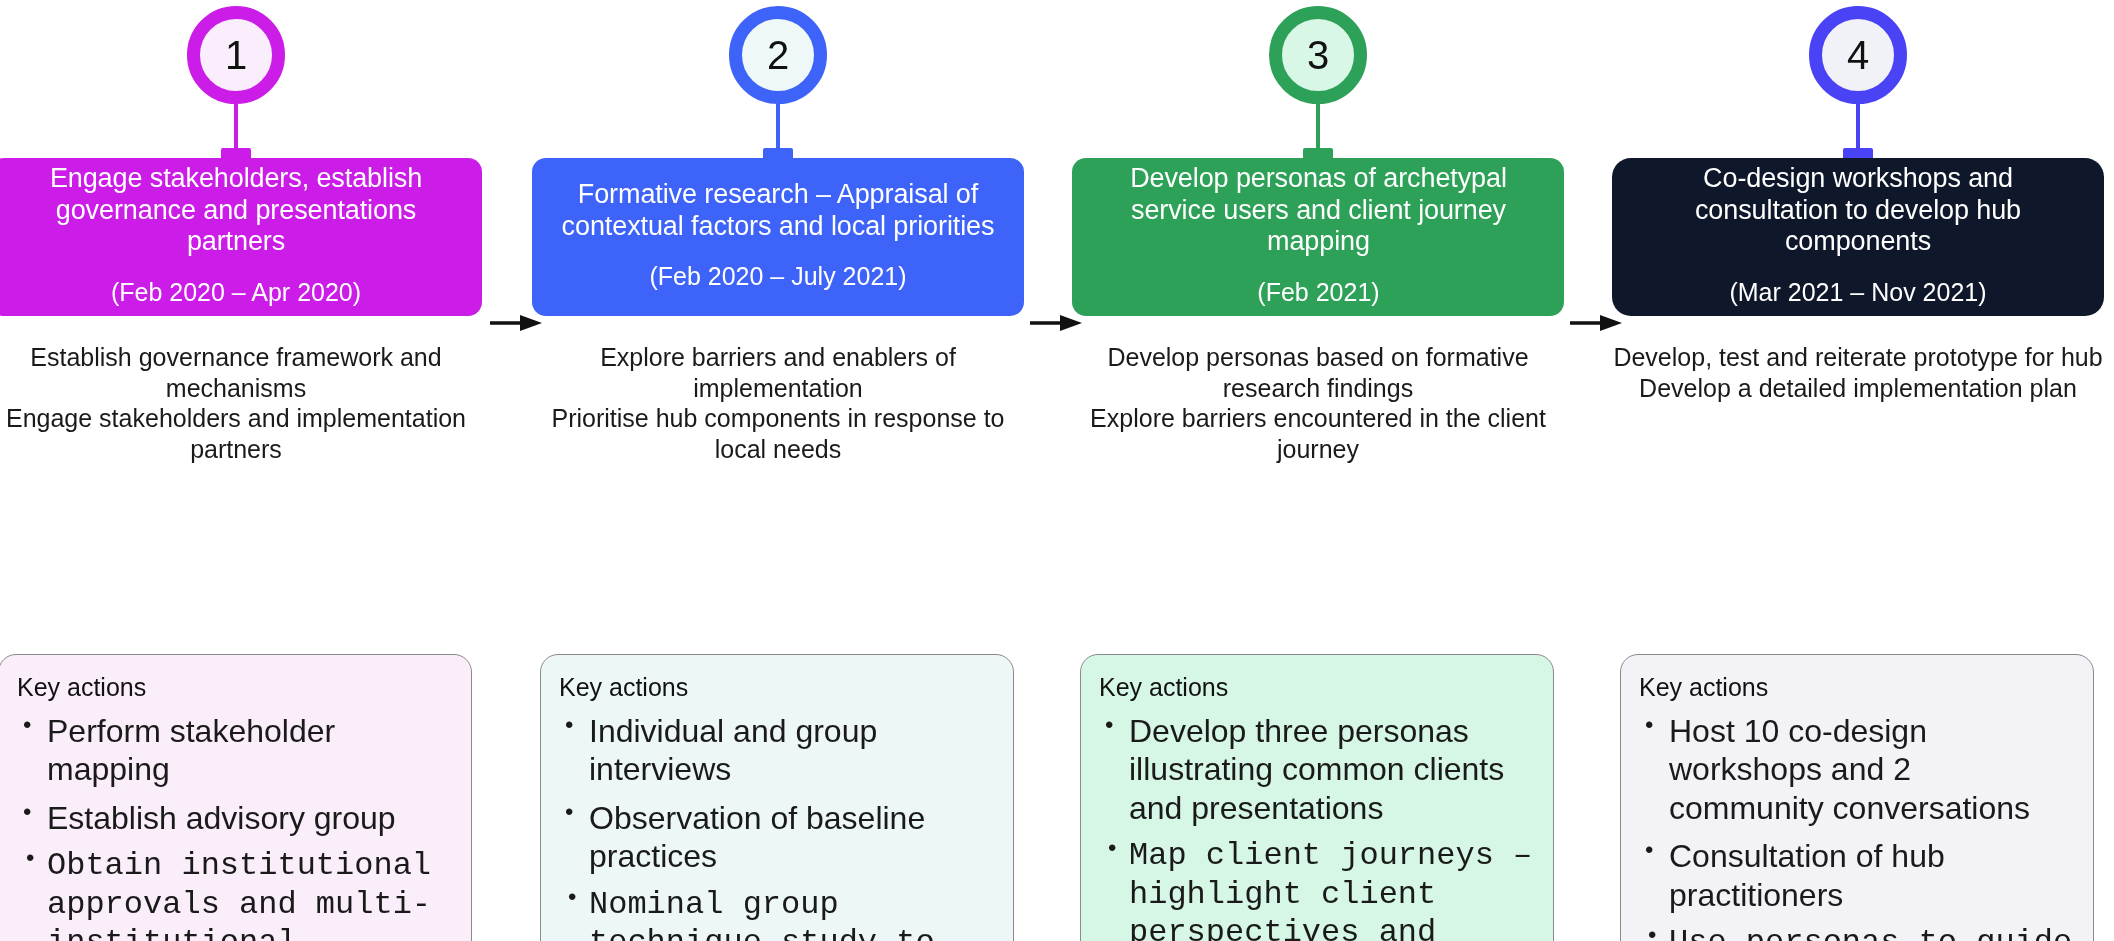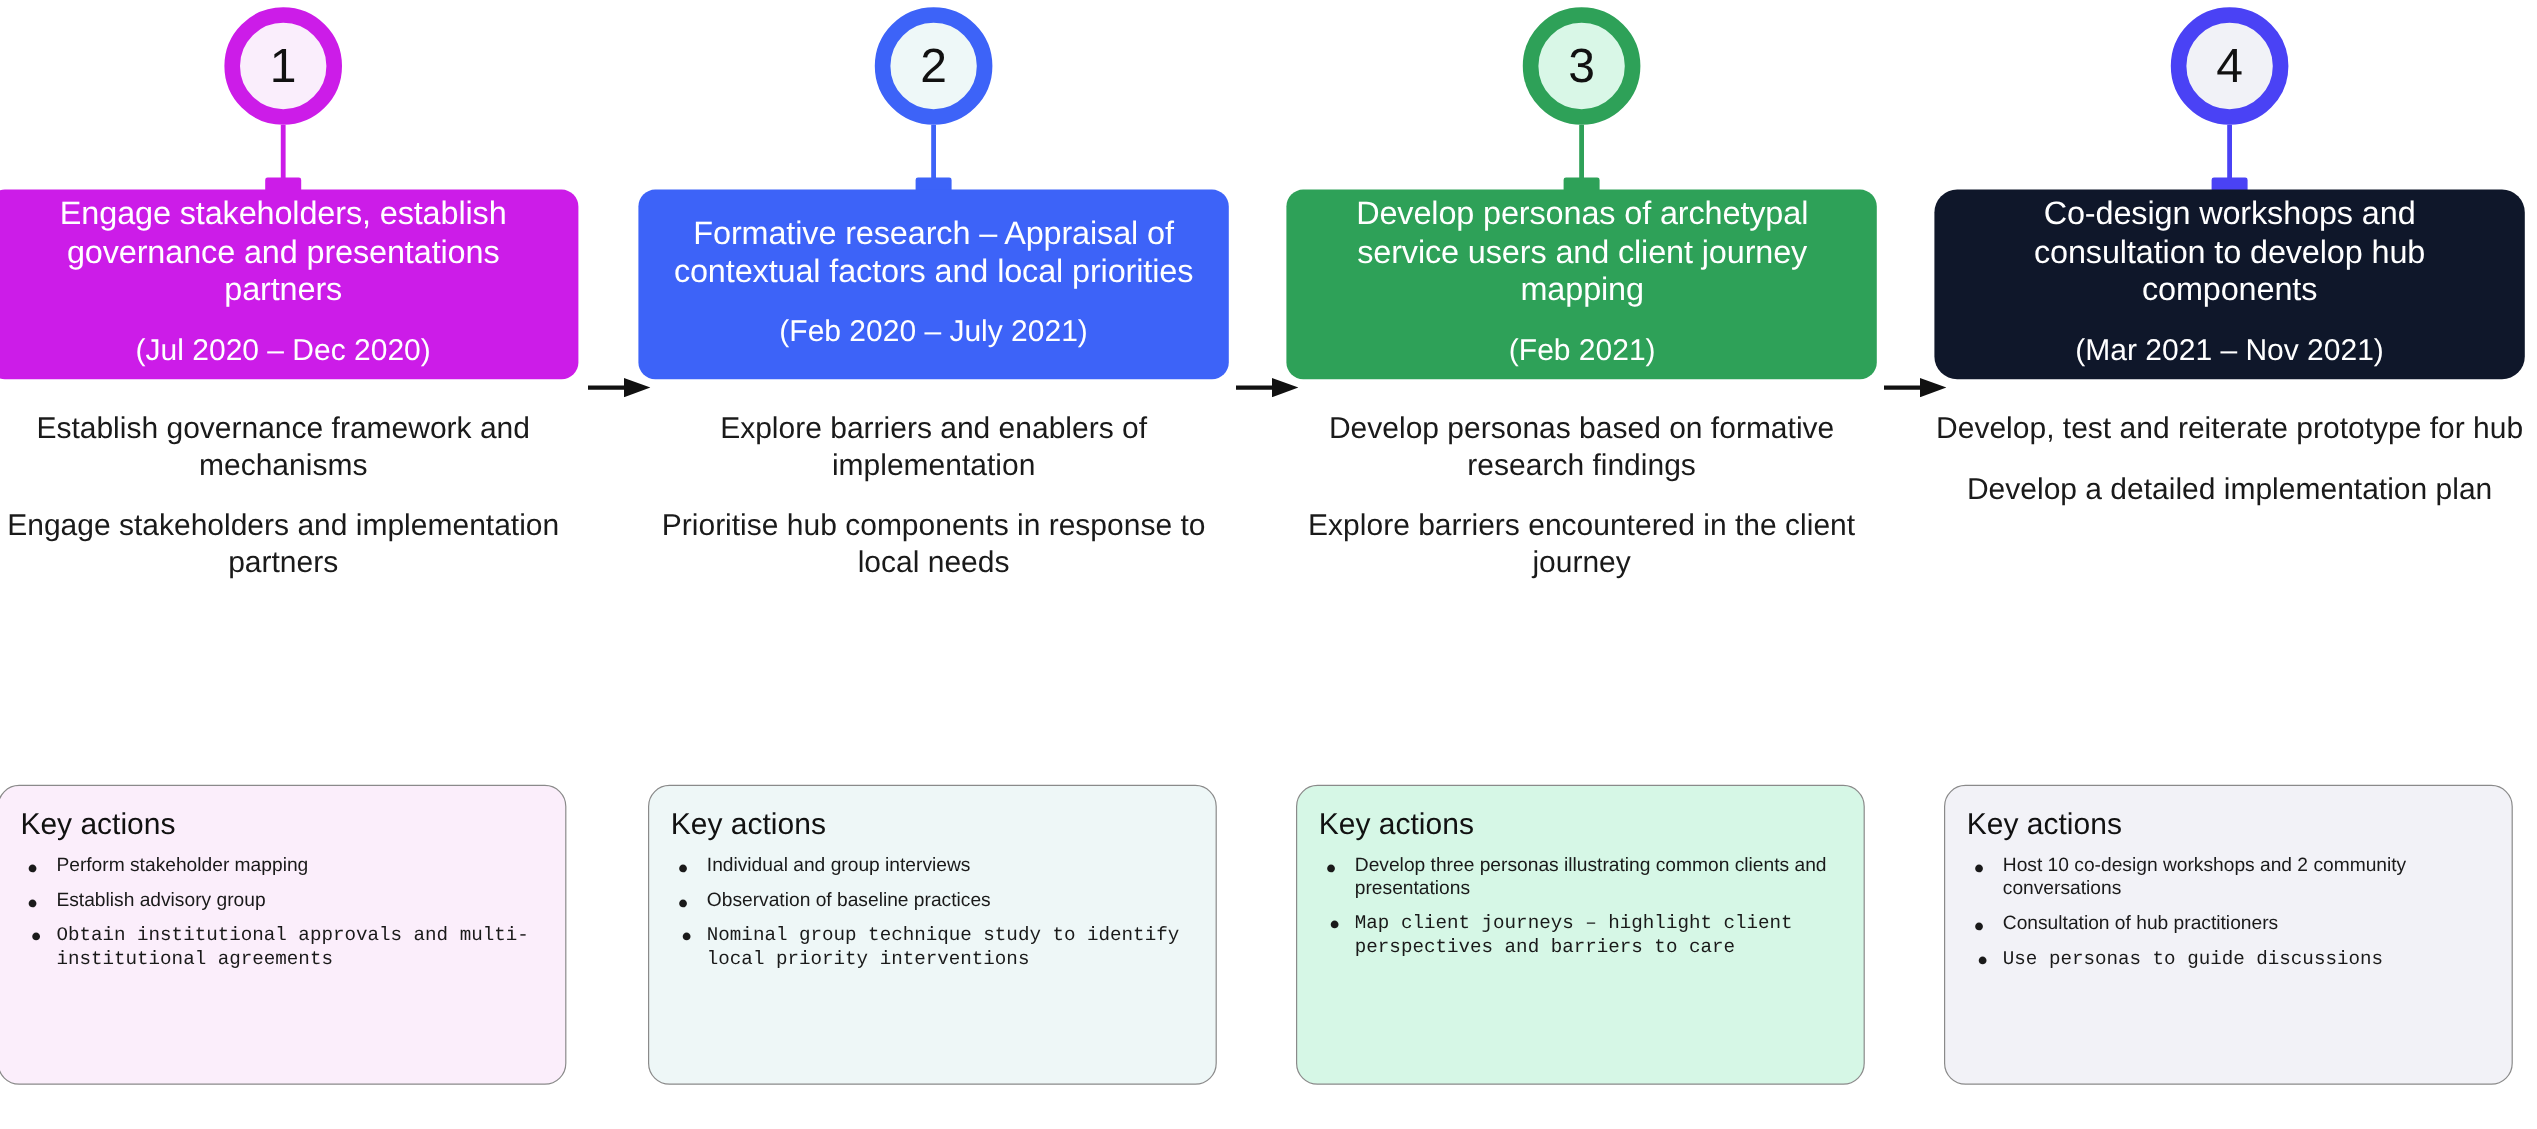--- a/index.html
+++ b/index.html
@@ -116,21 +116,21 @@
   .desc {
     position: absolute;
     top: 342px;
     left: 0;
     width: 492px;
     text-align: center;
     color: #1a1a1a;
     font-size: 25px;
     line-height: 1.22;
   }
-  .desc p + p { margin-top: 20px; }
+  .desc p + p { }
 
   
   .ka {
     position: absolute;
     top: 654px;
     left: 8px;
     width: 474px;
     min-height: 250px;
     border-radius: 18px;
     border: 1.5px solid #8a8a8a;
@@ -139,21 +139,21 @@
   .ka-title {
     font-size: 25px;
     font-weight: 400;
     color: #111111;
     margin-bottom: 10px;
   }
   .ka-list { list-style: none; }
   .ka-list li {
     position: relative;
     padding-left: 30px;
-    font-size: 16px;
+    font-size: 32px;
     line-height: 1.2;
     color: #1a1a1a;
     margin-bottom: 10px;
   }
   .ka-list li:last-child { margin-bottom: 0; font-family: Liberation Mono, monospace; }
   .ka-list li::before {
     content: "\2022";
     position: absolute;
     left: 6px;
     top: -1px;
@@ -169,21 +169,21 @@
   <div class="col col-0">
     <div class="circle-wrap">
       <div class="circle" id="c0" style="border-color: rgb(204, 28, 232); background: rgb(250, 238, 252);">
         <span>1</span>
       </div>
     </div>
     <div class="stem" id="s0" style="background: rgb(204, 28, 232);"></div>
     <div class="stem-foot" id="sf0" style="background: rgb(204, 28, 232);"></div>
     <div class="hdr" id="h0" style="background: rgb(204, 28, 232);">
       <div class="hdr-title">Engage stakeholders, establish governance and presentations partners</div>
-      <div class="hdr-dates">(Jul 2020 – Dec 2020)</div>
+      <div class="hdr-dates">(Feb 2020 – Apr 2020)</div>
     </div>
     <div class="desc">
       <p>Establish governance framework and mechanisms</p>
       <p>Engage stakeholders and implementation partners</p>
     </div>
     <div class="ka" id="k0" style="background: rgb(251, 238, 251);">
       <div class="ka-title">Key actions</div>
       <ul class="ka-list">
         <li>Perform stakeholder mapping</li>
         <li>Establish advisory group</li>

